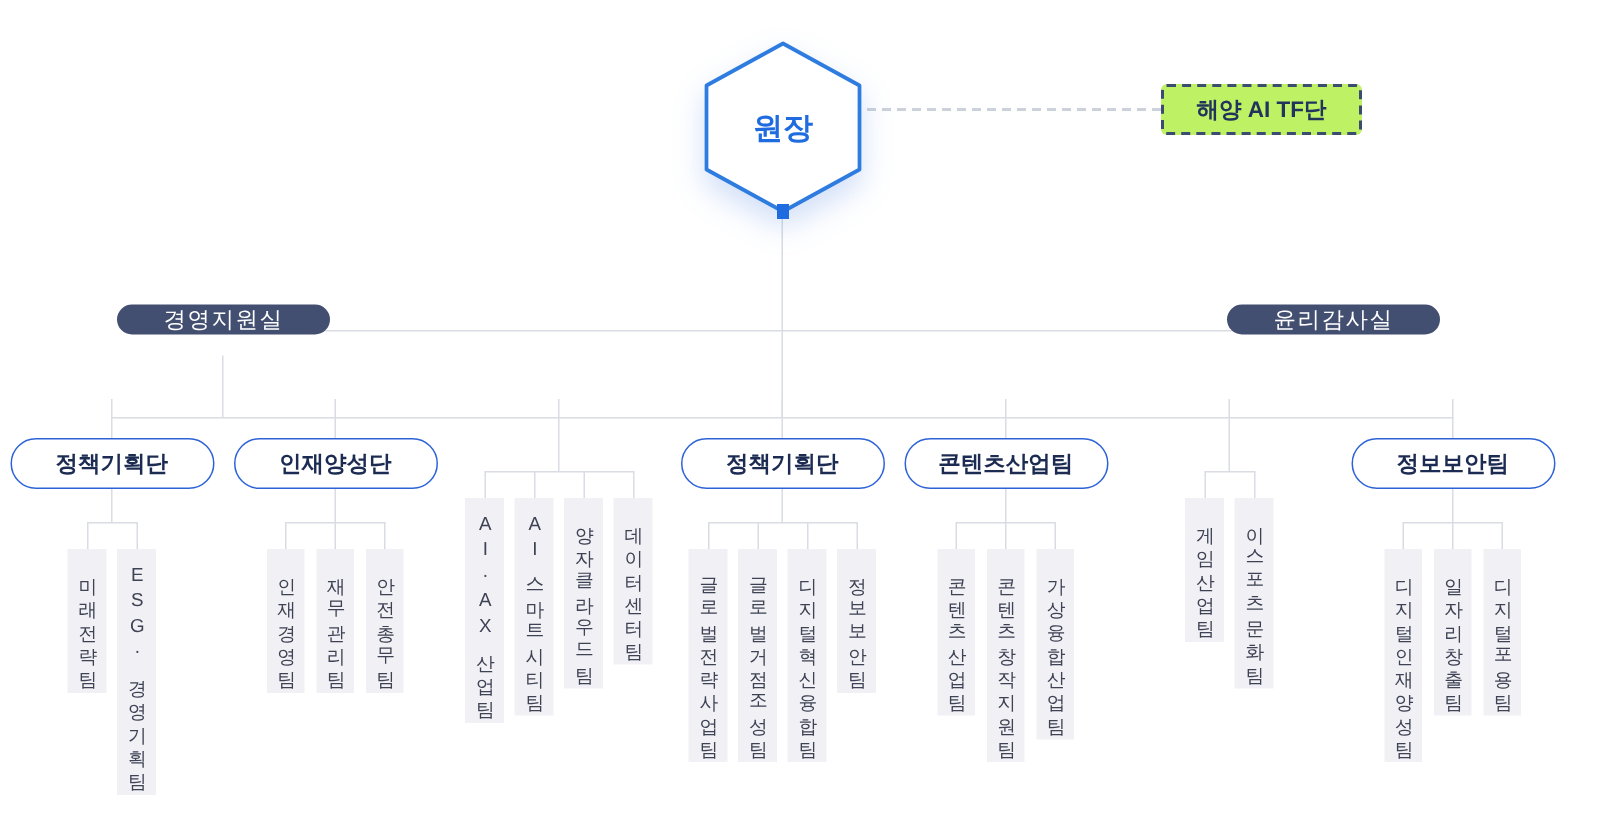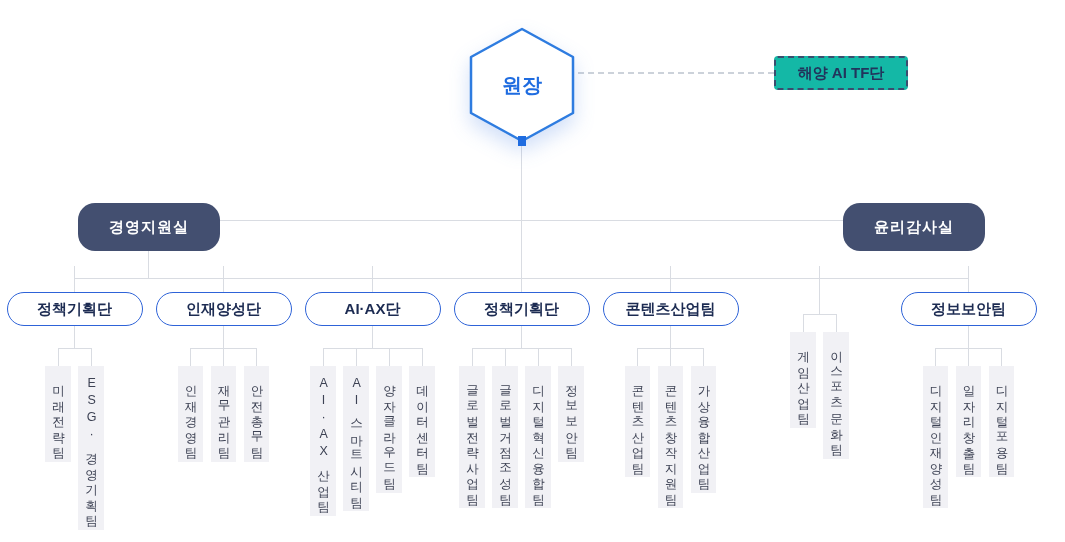--- a/index.html
+++ b/index.html
@@ -11,24 +11,24 @@
   .line-v { position: absolute; width: 1px; background: #d9dce2; }
   .dash-line { position: absolute; top: 72px; left: 578px; width: 196px; height: 0; border-top: 2px dashed #ccd2da; }
 
   
   .hex { position: absolute; left: 466px; top: 24px; width: 112px; height: 122px; }
   .hex svg { position: absolute; left: 0; top: 0; filter: drop-shadow(0 9px 10px rgba(47,108,224,.22)); }
   .hex-label { position: absolute; left: 0; top: 0; right: 0; bottom: 0; display: flex; align-items: center; justify-content: center; font-size: 20px; font-weight: 700; color: #1f6ce0; }
   .hex-dot { position: absolute; left: 518px; top: 136px; width: 8px; height: 10px; background: #1f6ce0; }
 
   
-  .tf-box { position: absolute; left: 774px; top: 56px; width: 134px; height: 34px; background: #14b8a6; border: 2px dashed #3c4c6e; border-radius: 4px; display: flex; align-items: center; justify-content: center; font-size: 15px; font-weight: 700; color: #22345c; }
-
-  
-  .office { position: absolute; top: 203px; width: 142px; height: 48px; background: #434f70; border-radius: 17px; display: flex; align-items: center; justify-content: center; color: #fff; font-size: 15px; font-weight: 700; letter-spacing: 1px; }
+  .tf-box { position: absolute; left: 774px; top: 56px; width: 134px; height: 34px; background: #bef264; border: 2px dashed #3c4c6e; border-radius: 4px; display: flex; align-items: center; justify-content: center; font-size: 15px; font-weight: 700; color: #22345c; }
+
+  
+  .office { position: absolute; top: 203px; width: 142px; height: 20px; background: #434f70; border-radius: 17px; display: flex; align-items: center; justify-content: center; color: #fff; font-size: 15px; font-weight: 400; letter-spacing: 1px; }
 
   
   .groups-row { position: absolute; left: 0; top: 266px; width: 1043px; display: flex; }
   .group { width: 149px; display: flex; flex-direction: column; align-items: center; }
   .stub { width: 1px; background: #d9dce2; flex-shrink: 0; }
   .group-stub { height: 26px; }
   .oval { width: 136px; height: 34px; border: 1.5px solid #2e63d8; border-radius: 17px; background: #fff; display: flex; align-items: center; justify-content: center; font-size: 15px; font-weight: 700; color: #1c2b52; flex-shrink: 0; }
   .oval-drop { height: 22px; }
   .teams-wrap { position: relative; width: 100%; }
   .branch-line { position: absolute; top: 0; left: 50%; transform: translateX(-50%); height: 1px; background: #d9dce2; }
@@ -54,21 +54,21 @@
     </svg>
     <div class="hex-label">원장</div>
   </div>
   <div class="hex-dot"></div>
 
   <div class="tf-box">
     <span>해양 AI TF단</span>
   </div>
 
   <div class="office" style="left:78px;">경영지원실</div>
-  <div class="office" style="left:843px;">윤리감사실</div>
+  <div class="office" style="left:818px;">윤리감사실</div>
 
   <div class="groups-row">
       <div class="group">
         <div class="stub group-stub"></div>
         <div class="oval">정책기획단</div>
         <div class="stub oval-drop"></div>
         <div class="teams-wrap">
           <div class="branch-line" style="width: 33px;"></div>
           <div class="teams-row">
             <div class="team-col">
@@ -99,21 +99,20 @@
             </div>
             <div class="team-col">
               <div class="stub team-stub"></div>
               <div class="team-box">안전총무팀</div>
             </div>
           </div>
         </div>
       </div>
       <div class="group">
         <div class="stub group-stub"></div>
-        <div class="oval">AI·AX단</div>
         <div class="stub oval-drop"></div>
         <div class="teams-wrap">
           <div class="branch-line" style="width: 99px;"></div>
           <div class="teams-row">
             <div class="team-col">
               <div class="stub team-stub"></div>
               <div class="team-box">AI·AX산업팀</div>
             </div>
             <div class="team-col">
               <div class="stub team-stub"></div>

